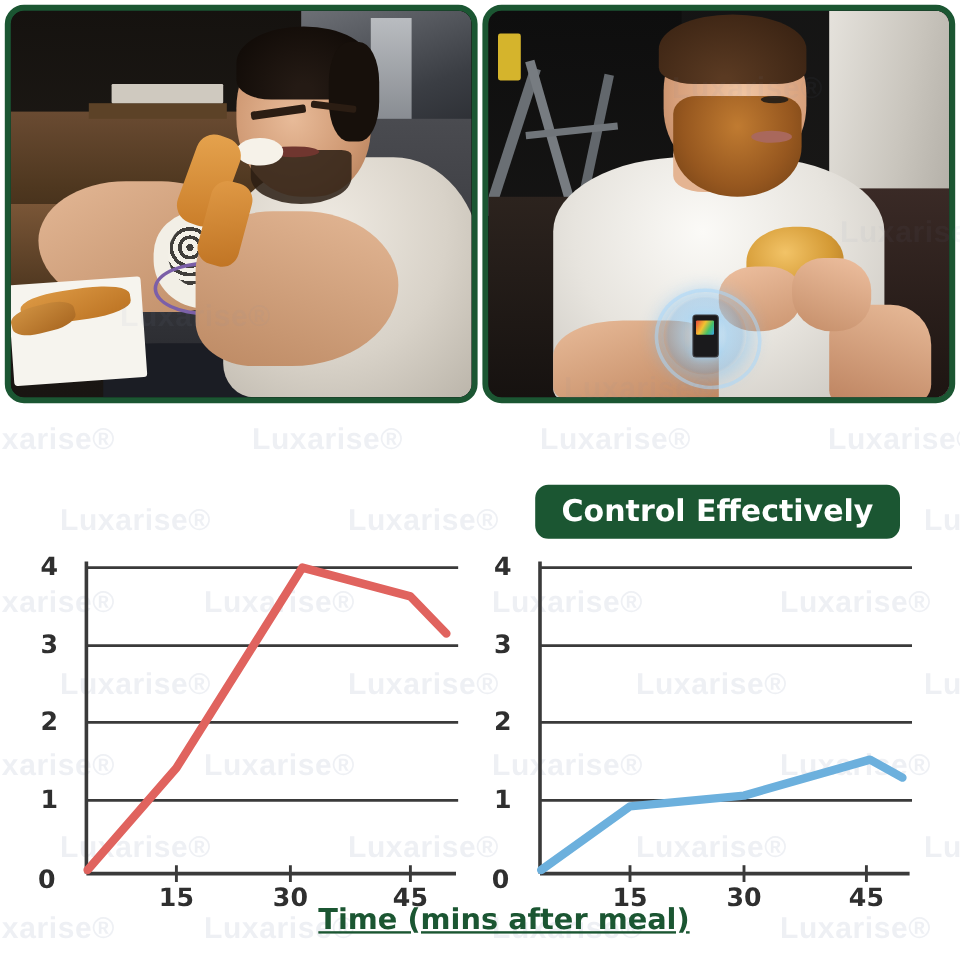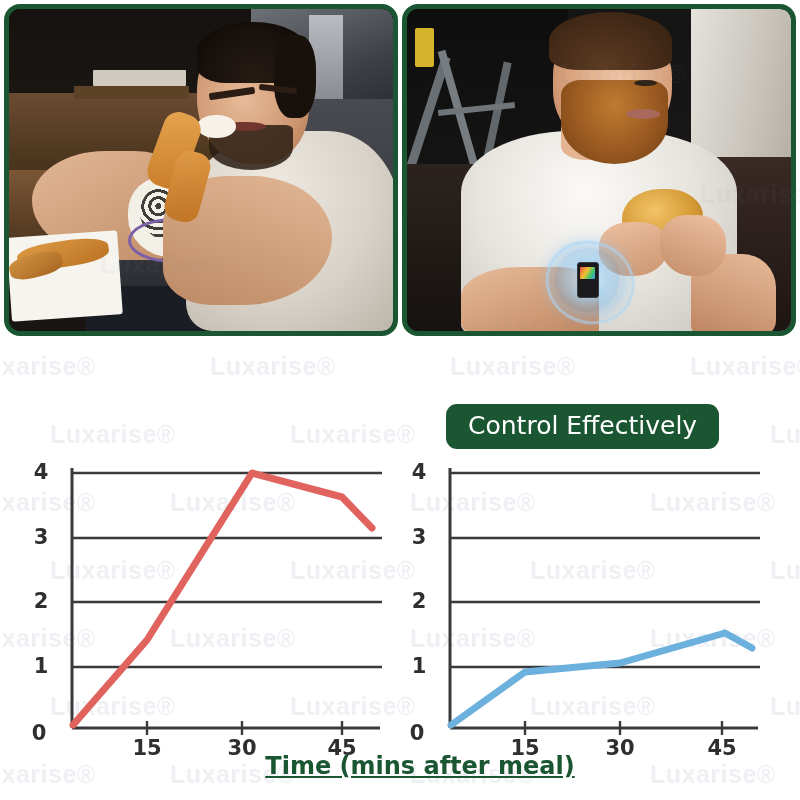--- a/index.html
+++ b/index.html
@@ -190,21 +190,21 @@
     line-height:1.1;
   }
 
   
   .badge{
     position:absolute;top:404px;left:446px;
     padding:7px 22px 9px 22px;
     background:#1b5632;
     color:#ffffff;
     border-radius:11px;
-    font-size:25px;font-weight:400;
+    font-size:25px;font-weight:700;
     font-family:"DejaVu Sans", sans-serif;
     z-index:7;
     white-space:nowrap;
   }
 
   
   .charts{position:absolute;left:0;top:440px;width:800px;height:360px;z-index:6;}
   .axis-y-title{
     position:absolute;
     left:-104px;top:480px;

